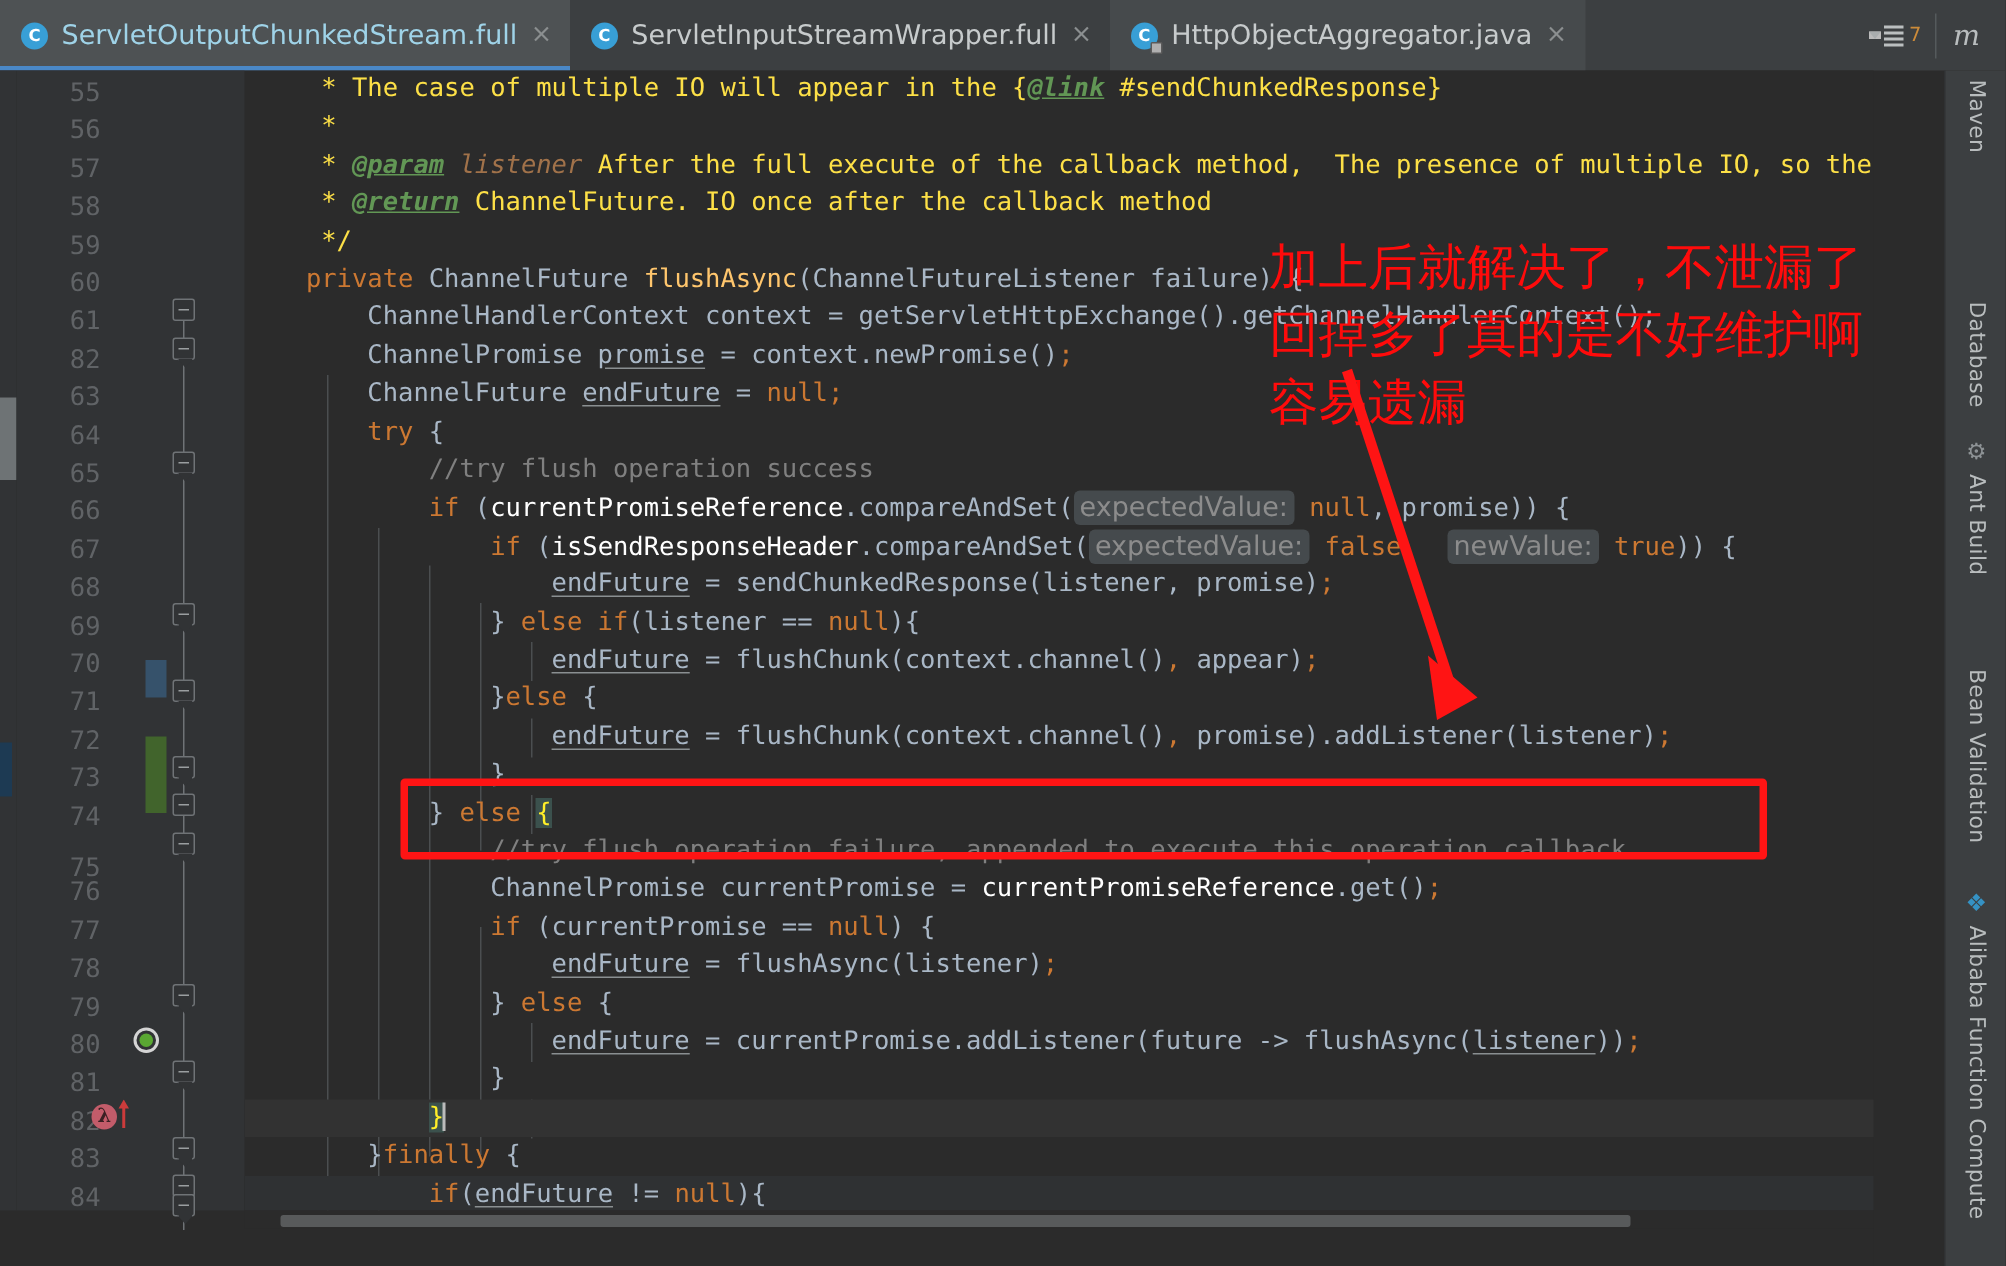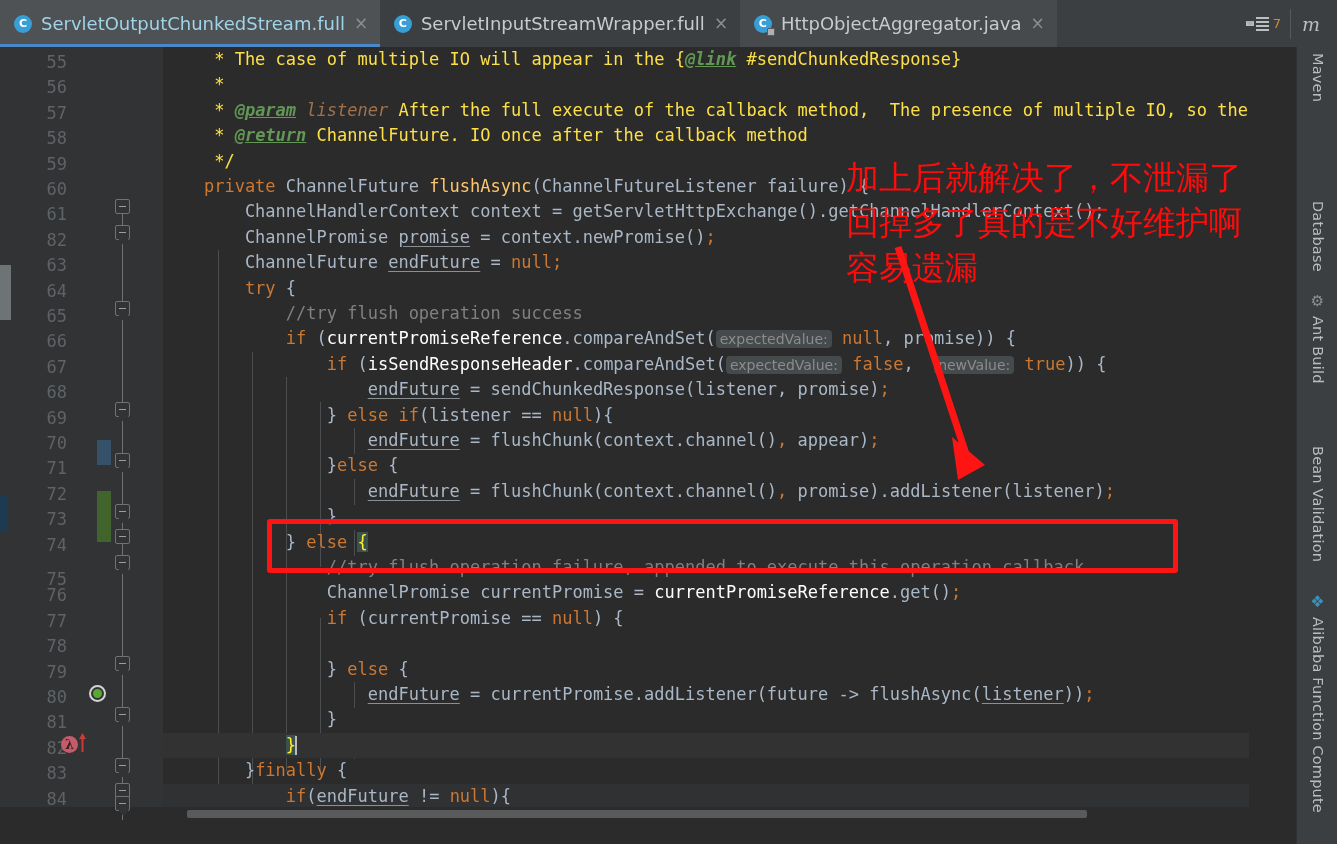--- a/index.html
+++ b/index.html
@@ -232,21 +232,21 @@
   .fld  { color: #ffffff; }
   .mtd  { color: #ffc66d; }
   .typ  { color: #a9b7c6; }
   .loc  { color: #a9b7c6; text-decoration: underline; text-decoration-color: #8a8f91; text-underline-offset: 3px; }
   .plain{ color: #a9b7c6; }
   .hint {
     background: #454a4d;
     color: #8c8c8c;
     border-radius: 4px;
     padding: 1px 4px;
-    font-size: 14px;
+    font-size: 18px;
     font-family: "DejaVu Sans", sans-serif;
   }
   .bracehl { background: #3b514d; color: #ffef28; }
   .caret {
     display: inline-block; width: 2px; height: 19px;
     background: #bbbbbb; vertical-align: -4px; margin: 0 -1px;
   }
 
   
   #ann {
@@ -534,20 +534,21 @@
       <div class="row" style="top:457.2px;"><span class="plain">                }</span></div>
 
       <div class="row" style="top:482.6px;"><span class="plain">            } </span><span class="kw">else </span><span class="bracehl">{</span></div>
 
       <div class="row" style="top:508px;"><span class="cmt">                //try flush operation failure, appended to execute this operation callback</span></div>
 
       <div class="row" style="top:533.4px;"><span class="typ">                ChannelPromise </span><span class="plain">currentPromise = </span><span class="fld">currentPromiseReference</span><span class="plain">.get()</span><span class="kw">;</span></div>
 
       <div class="row" style="top:558.8px;"><span class="kw">                if </span><span class="plain">(currentPromise == </span><span class="kw">null</span><span class="plain">) {</span></div>
 
+      <div class="row" style="top:584.2px;"><span class="plain">                    </span><span class="loc">endFuture</span><span class="plain"> = flushAsync(listener)</span><span class="kw">;</span></div>
 
       <div class="row" style="top:609.6px;"><span class="plain">                } </span><span class="kw">else </span><span class="plain">{</span></div>
 
       <div class="row" style="top:635px;"><span class="plain">                    </span><span class="loc">endFuture</span><span class="plain"> = currentPromise.addListener(future -&gt; flushAsync(</span><span class="loc">listener</span><span class="plain">))</span><span class="kw">;</span></div>
 
       <div class="row" style="top:660.4px;"><span class="plain">                }</span></div>
 
       <div class="row hl" style="top:685.8px;"><span class="plain">            </span><span class="bracehl">}</span><span class="caret"></span></div>
 
       <div class="row" style="top:711.2px;"><span class="plain">        }</span><span class="kw">finally </span><span class="plain">{</span></div>

